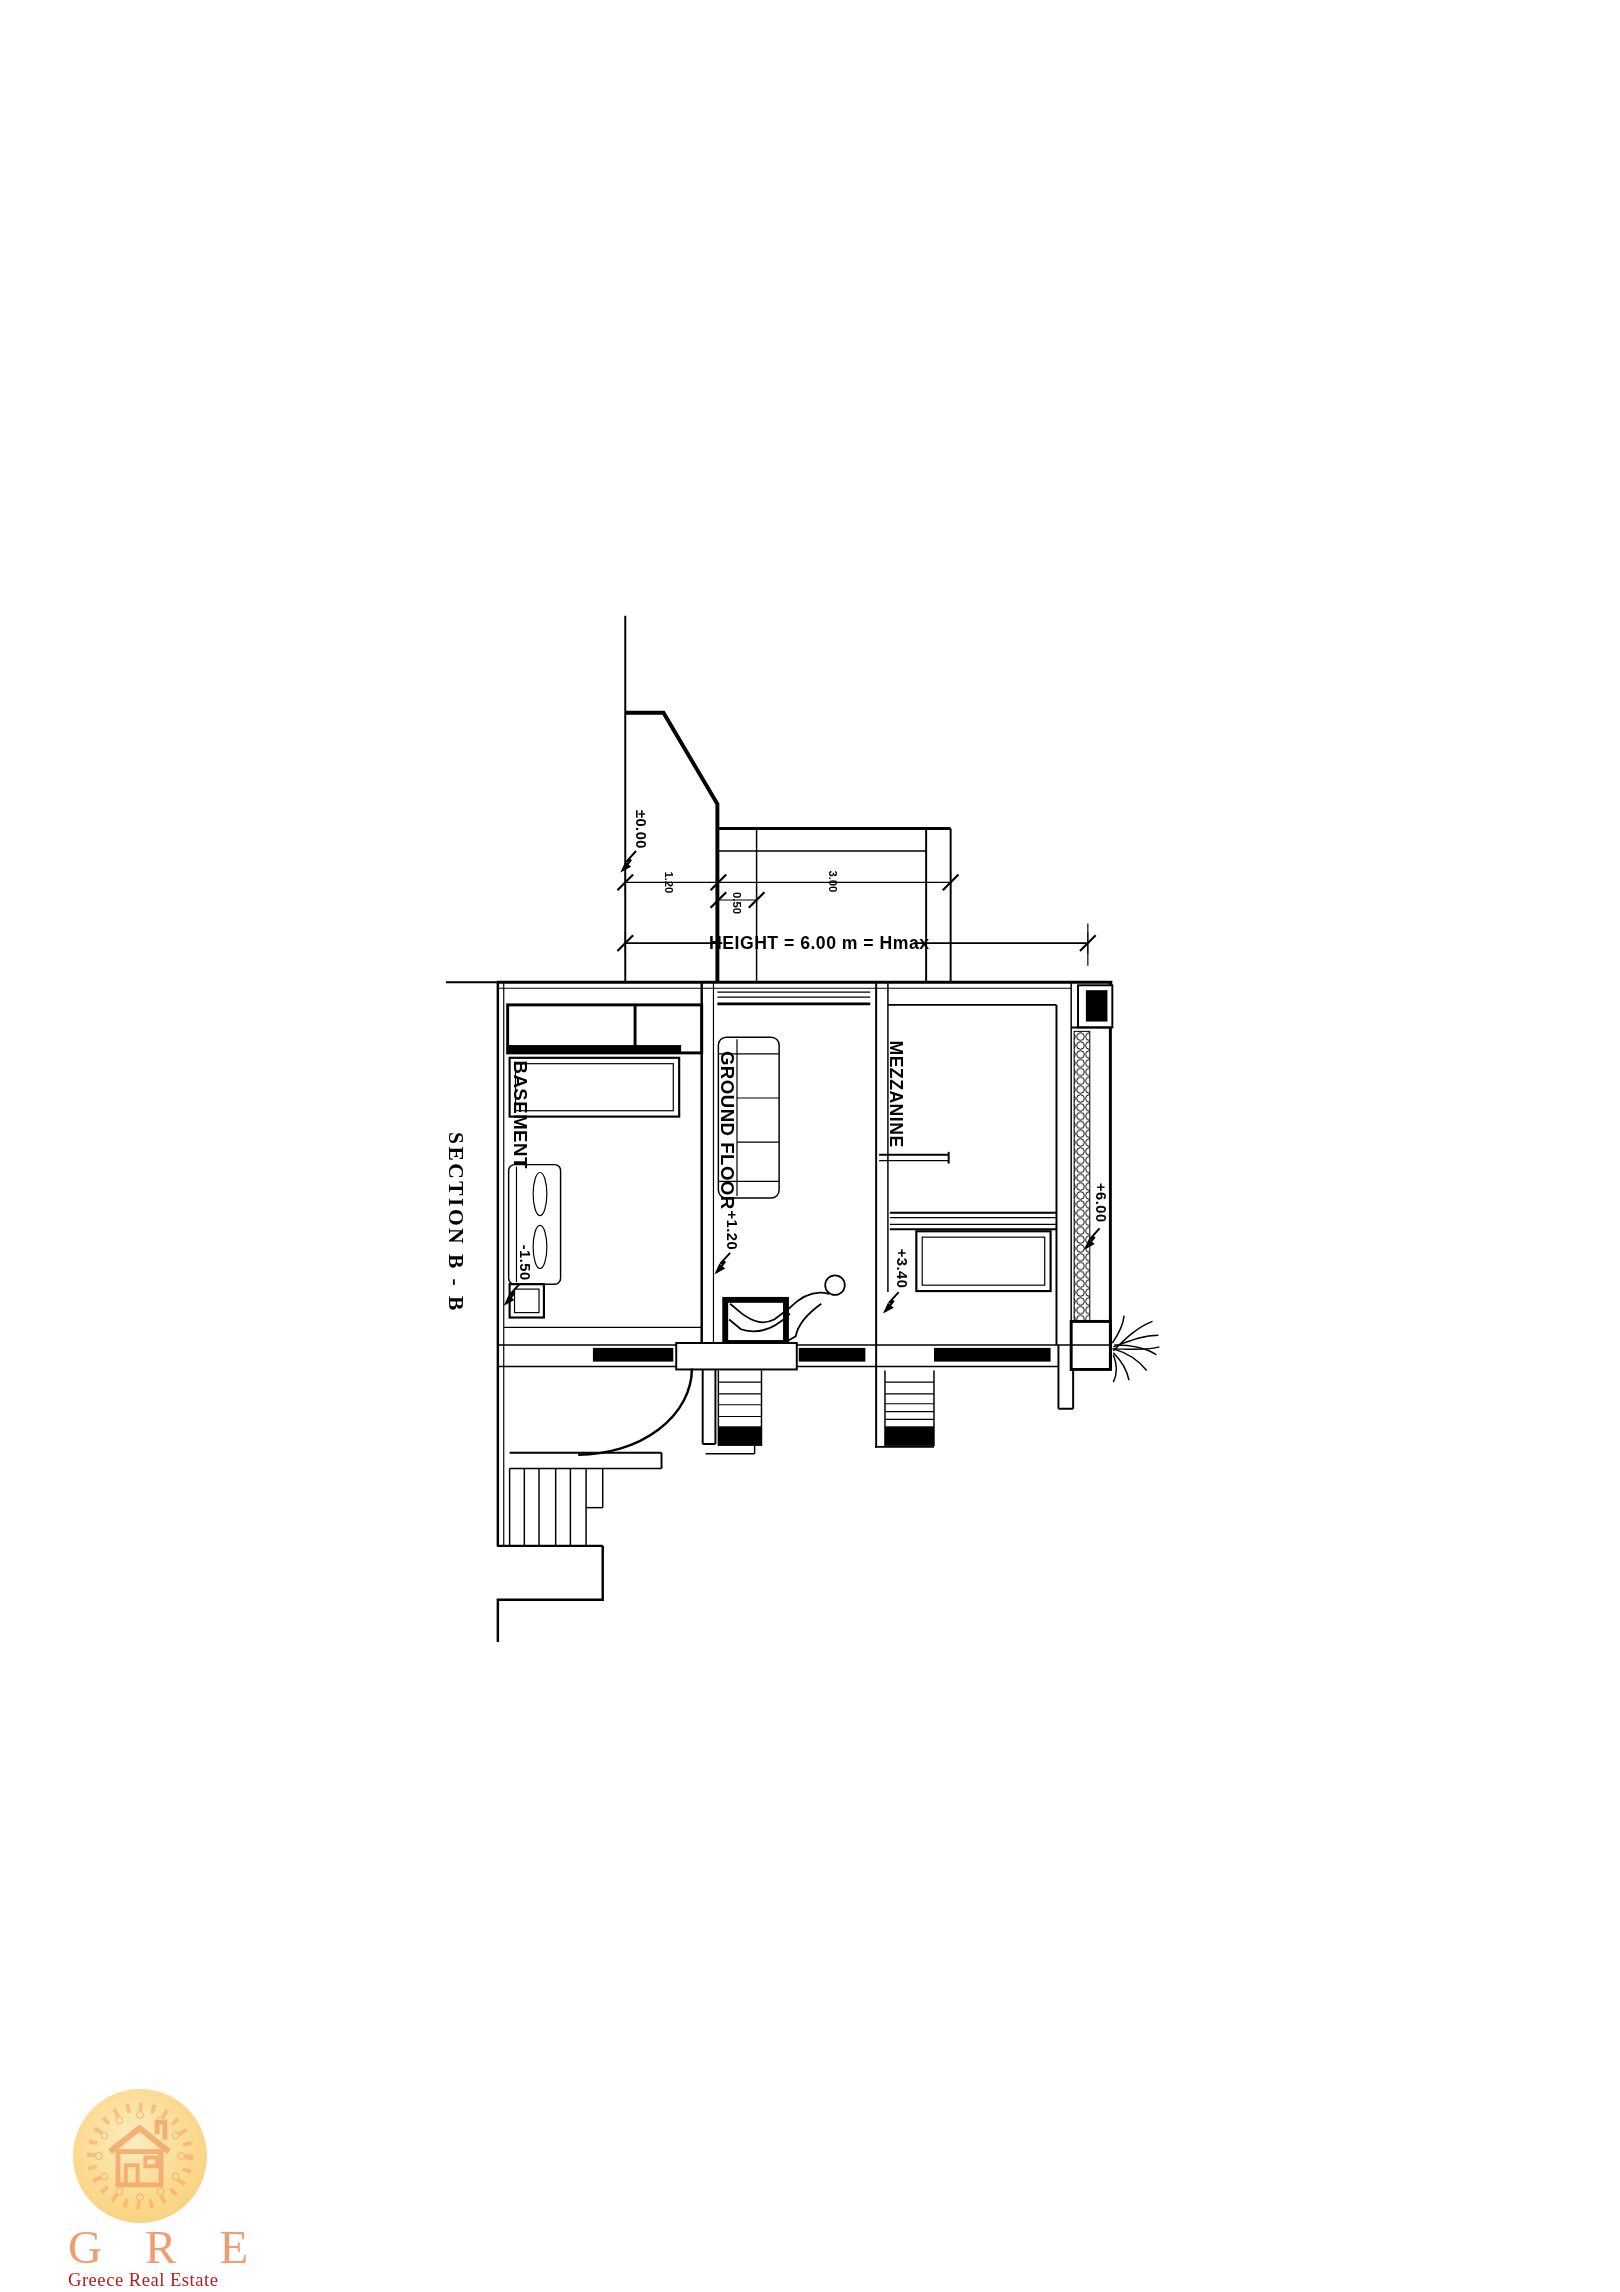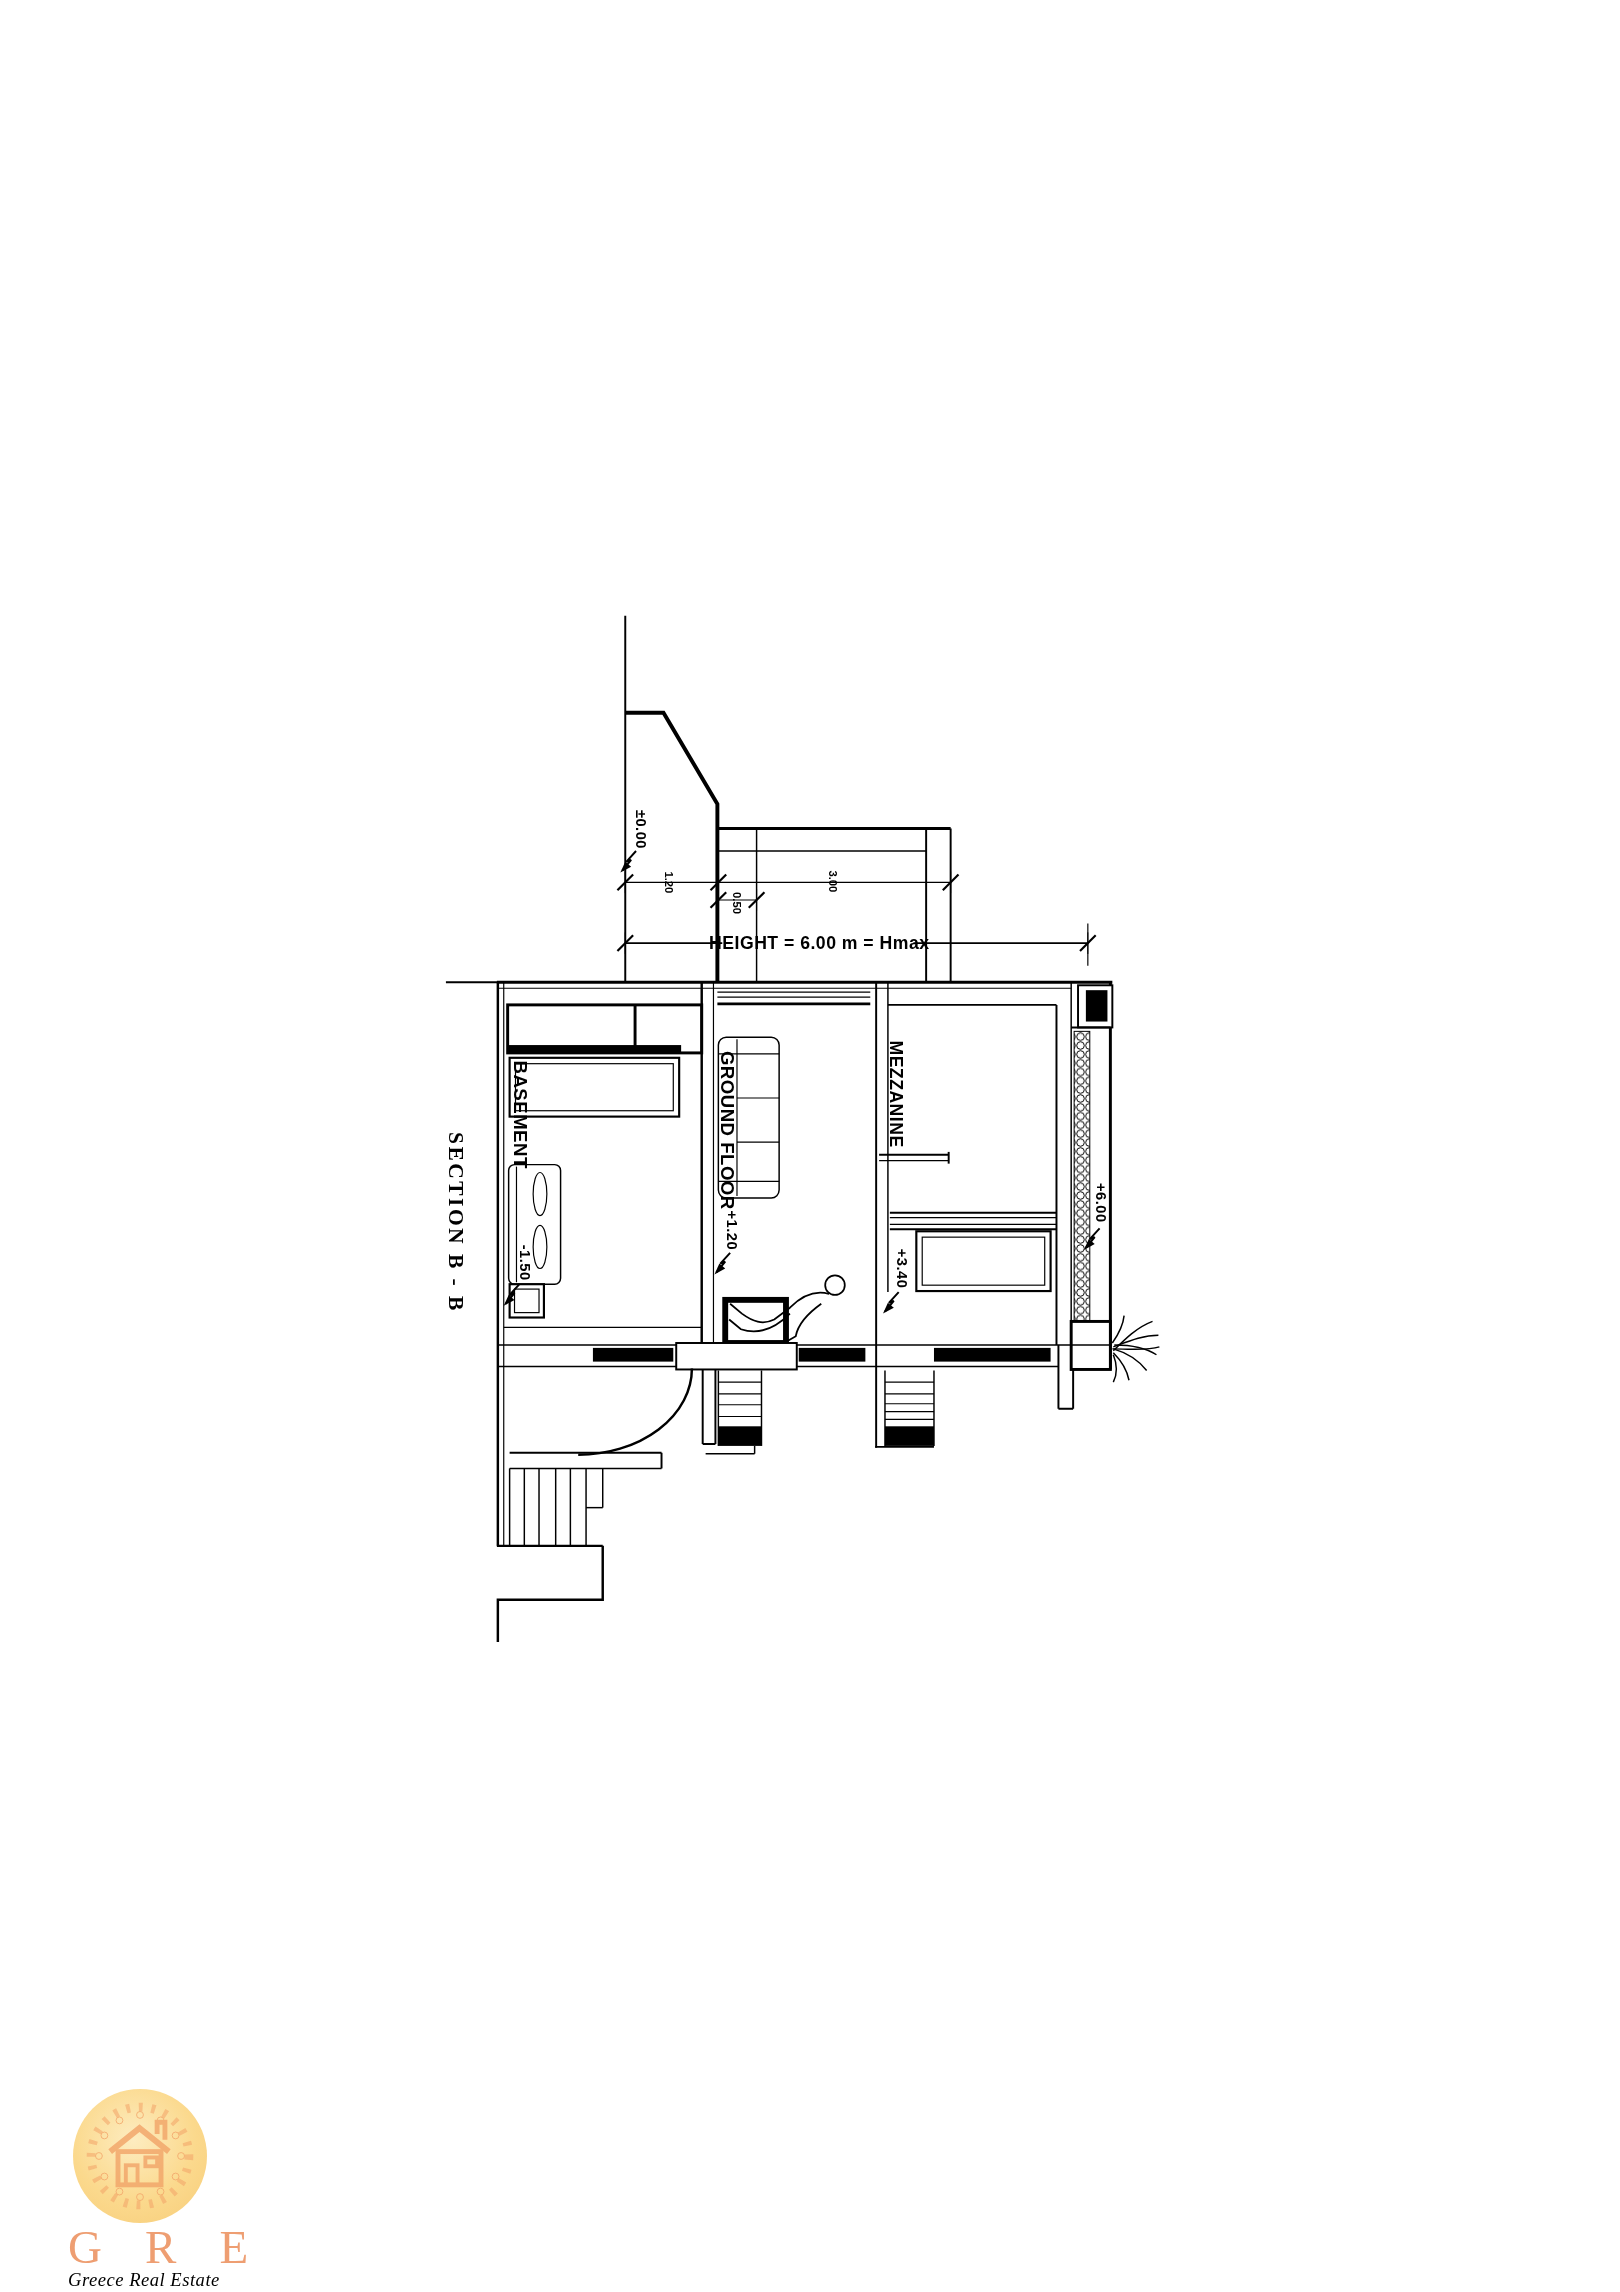--- a/index.html
+++ b/index.html
@@ -10,22 +10,22 @@
   svg text.cad{font-weight:bold;letter-spacing:.5px;}
   svg text.dim{font-weight:bold;}
   svg text.title-serif{font-family:"Liberation Serif",serif;font-weight:600;letter-spacing:2.5px;}
   
   .logo{position:absolute;left:68px;top:2089px;width:167px;}
   .badge{position:relative;width:134px;height:134px;border-radius:50%;margin-left:4.9px;
          background:radial-gradient(circle at 45% 38%, #fdecc0 0%, #fbd98d 55%, #f7cc78 100%);}
   .badge svg{position:absolute;left:0;top:0;}
   .logo-initials{margin-top:2.9px;font-family:"Liberation Serif",serif;font-size:47px;line-height:43px;
                  letter-spacing:15.7px;color:#ee9e72;white-space:nowrap;}
-  .logo-company{font-family:"Liberation Serif",serif;font-size:18.6px;line-height:21.6px;color:#000000;
-                letter-spacing:0.5px;white-space:nowrap;font-style:italic;}
+  .logo-company{font-family:"Liberation Serif",serif;font-size:18.6px;line-height:21.6px;color:#b91c1c;
+                letter-spacing:0.5px;white-space:nowrap;}
 </style>
 </head>
 <body>
 
 <div class="sheet">
 
 <svg class="drawing" width="1620" height="2293" viewBox="0 0 1653 2339">
   <defs>
     <g id="tick" stroke="#000">
       <line x1="-8" y1="8" x2="8" y2="-8" stroke-width="2.2"></line>

